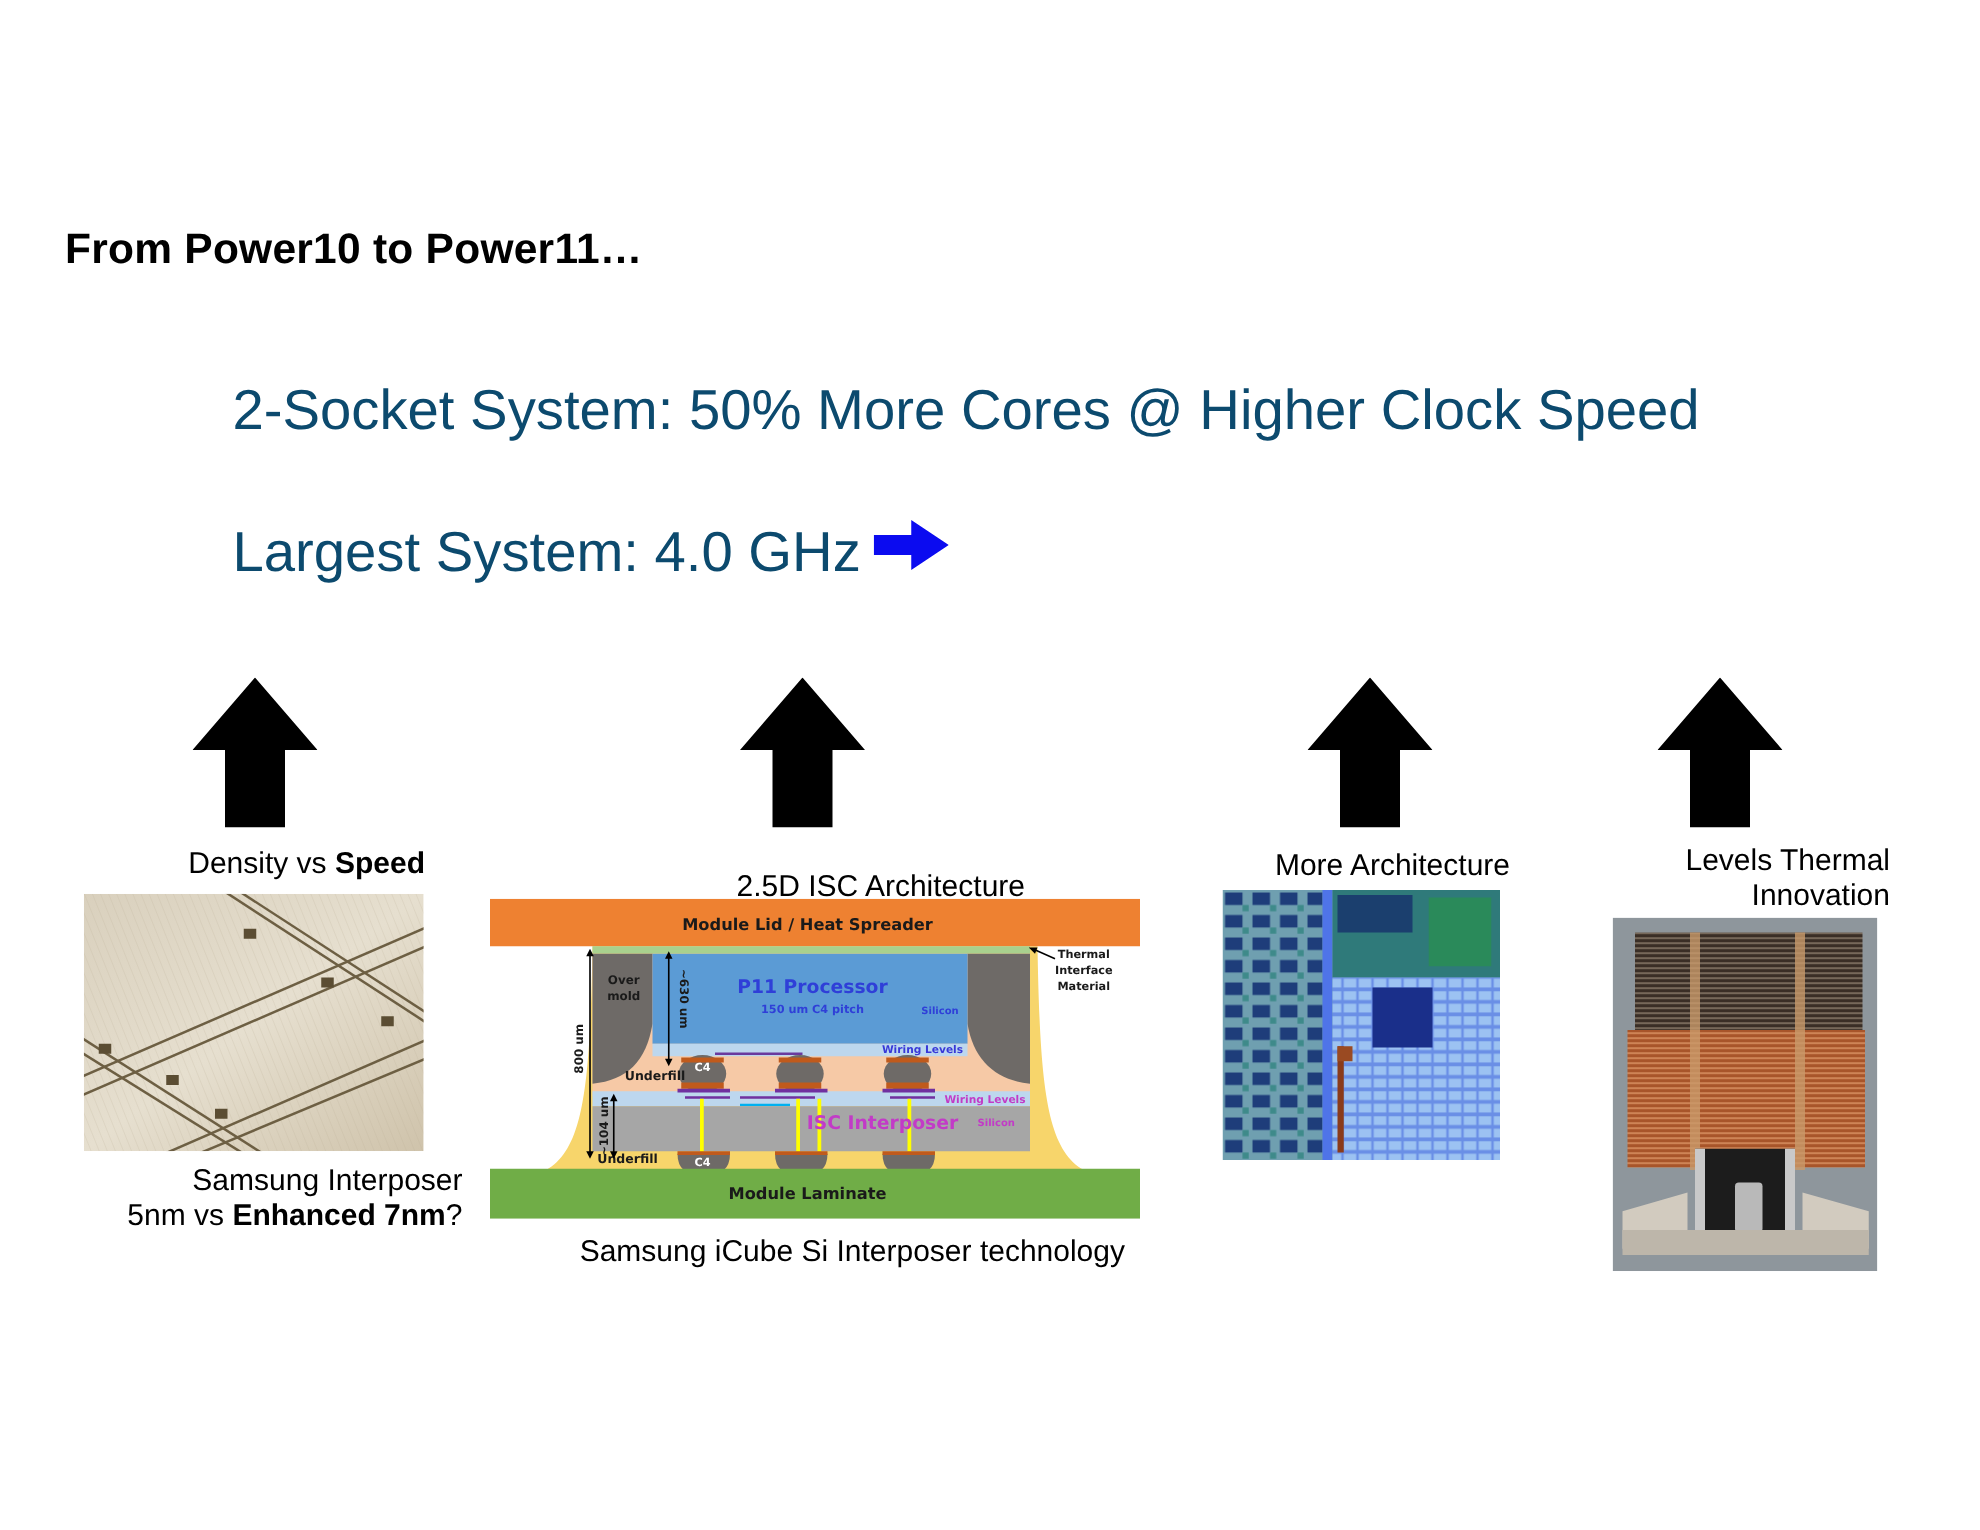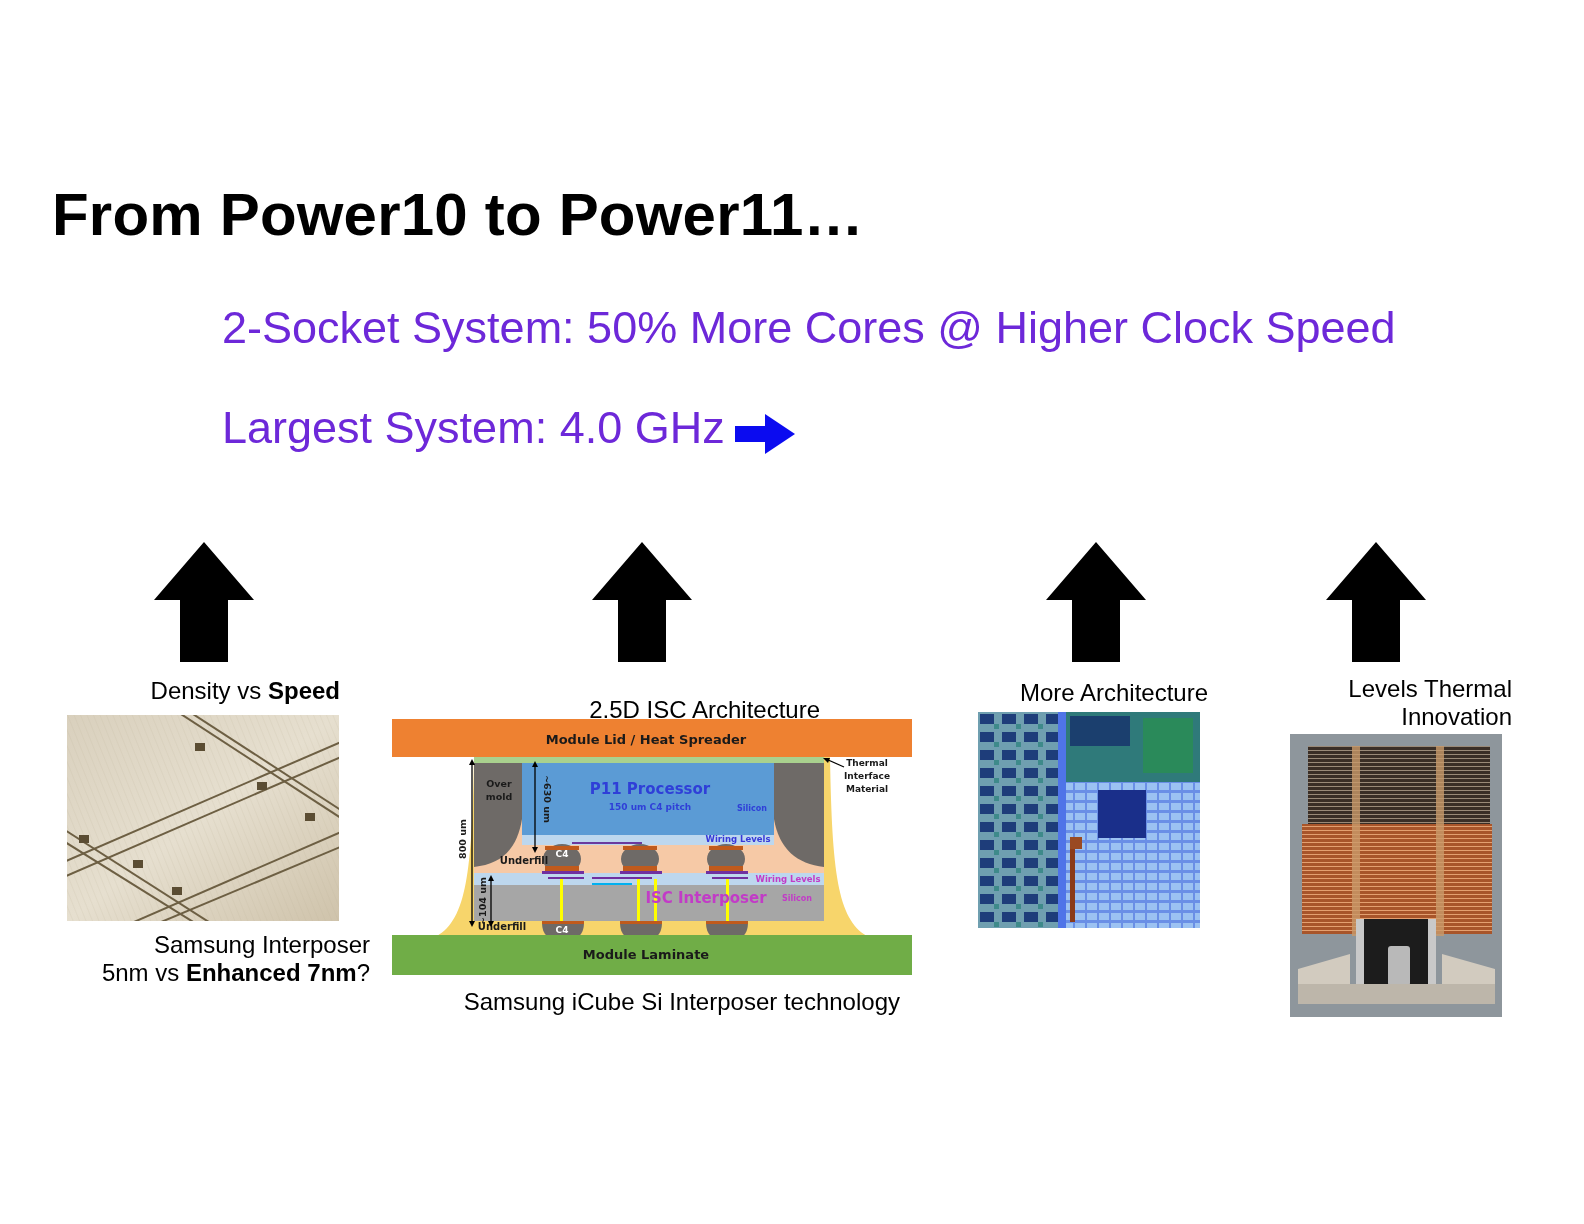--- a/index.html
+++ b/index.html
@@ -1,22 +1,22 @@
 <!DOCTYPE html>
 <html><head>
 <meta charset="utf-8">
 <style>
   html, body { margin: 0; padding: 0; background: #ffffff; }
   body { width: 1584px; height: 1224px; position: relative; overflow: hidden;
          font-family: "Liberation Sans", sans-serif; color: #000; }
   .abs { position: absolute; }
-  .title { left: 52px; top: 180px; font-size: 60px; font-weight: bold; letter-spacing: 0.2px; white-space: nowrap; }
-  .blue { color: #6d28d9; font-size: 45px; white-space: nowrap; margin-left: 36px; }
+  .title { left: 52px; top: 180px; font-size: 34px; font-weight: bold; letter-spacing: 0.2px; white-space: nowrap; }
+  .blue { color: #0c4a6e; font-size: 45px; white-space: nowrap; }
   .line1 { left: 186px; top: 302px; }
-  .line2 { left: 186px; top: 402px; display: flex; align-items: flex-end; }
+  .line2 { left: 186px; top: 416px; display: flex; align-items: flex-start; }
   .line2 .arrow { display: inline-block; width: 60px; height: 40px; margin: 0 8px 0 10px; }
   .up-arrow { width: 100px; height: 120px; }
   .cap { font-size: 24px; text-align: right; white-space: nowrap; line-height: 28px; }
   .photo { overflow: hidden; }
   .diag-text { font-family: "DejaVu Sans", sans-serif; font-weight: bold; }
 </style>
 </head>
 <body>
 
 <div class="abs title">From Power10 to Power11…</div>

